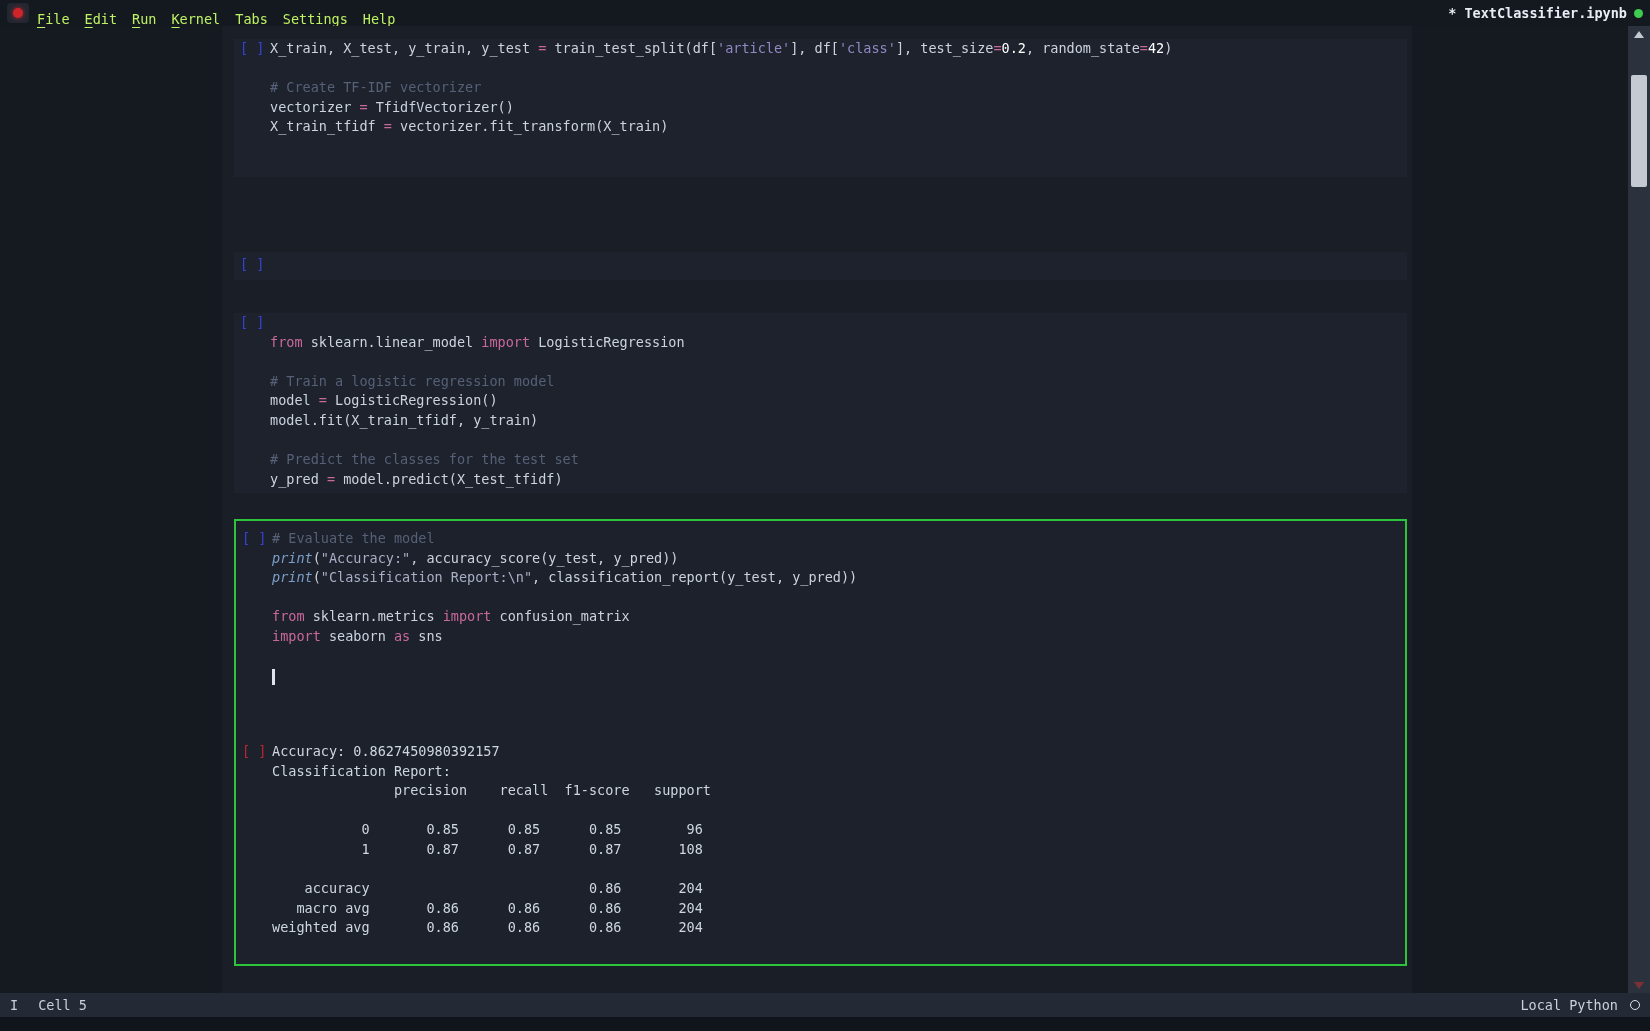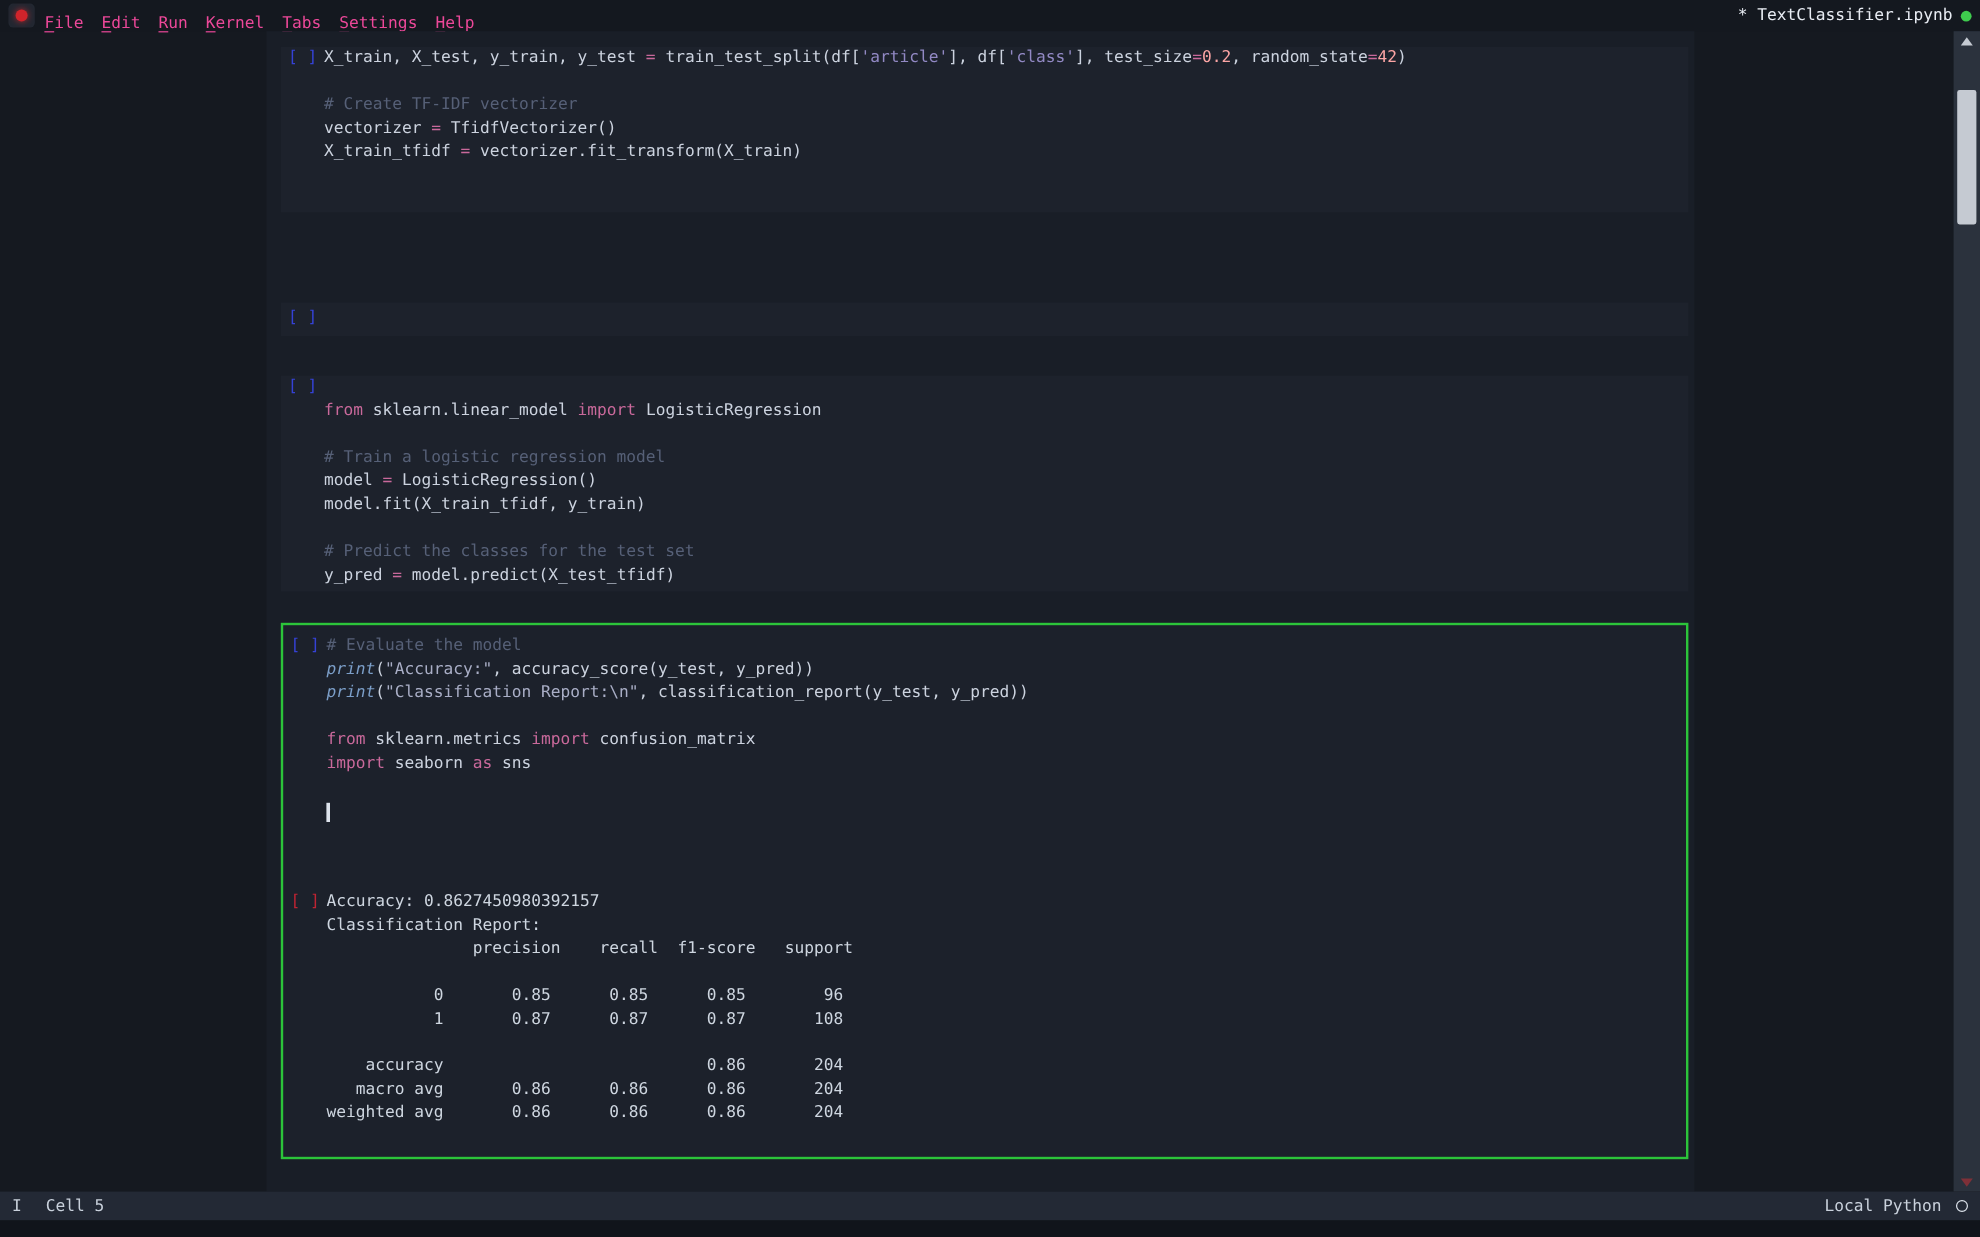--- a/index.html
+++ b/index.html
@@ -8,38 +8,38 @@
     position:relative; width:1650px; height:1031px; overflow:hidden;
     background:#151920; color:#ccd3df;
     font-family:"DejaVu Sans Mono", monospace; font-size:13.5px;
   }
   
   .menubar { position:absolute; left:0; top:0; width:1650px; height:26px; background:#14181f; }
   .app-btn { position:absolute; left:7px; top:3px; width:22px; height:20px; background:#222731;
              border-radius:4px; display:flex; align-items:center; justify-content:center; }
   .red-dot { width:10px; height:10px; border-radius:50%; background:#d0242b; box-shadow:0 0 5px rgba(220,40,45,.8); }
   .menus { position:absolute; left:37px; top:0; height:26px; display:flex; align-items:center; gap:15px; }
-  .menu-item { display:inline-block; color:#ec4899;margin-top:12px; }
+  .menu-item { display:inline-block; color:#bef264;margin-top:12px; }
   .menu-item::first-letter { text-decoration:underline; text-underline-offset:3px; }
-  .title-area { position:absolute; right:7px; top:0; height:26px; display:flex; align-items:center; gap:7px; }
+  .title-area { position:absolute; right:7px; top:0; height:26px; display:flex; align-items:center; gap:7px;font-weight:bold; }
   .doc-title { color:#e8ecf3; }
   .kernel-dot { width:9px; height:9px; border-radius:50%; background:#3fcc4e; }
   
   .page { position:absolute; left:222px; top:26px; width:1190px; height:967px; background:#191e27; }
   .cell { position:absolute; left:12px; width:1173px; background:#1d222c; }
   .cell.selected { background:#1c212b; border:2px solid #2cc43a; }
   .prompt { position:absolute; left:6px; white-space:pre; line-height:19.6px; }
   .prompt.blue { color:#3542d6; }
   .prompt.red  { color:#bf2433; }
   .code { position:absolute; }
   .code-line { height:19.6px; line-height:19.6px; white-space:pre; }
   .tok-cmt  { color:#566077; }
   .tok-kw   { color:#c9699b; }
   .tok-pl   { color:#ccd3df;margin-top:44px; }
-  .tok-num  { color:#fca5a5; }
+  .tok-num  { color:#ffffff; }
   .tok-str  { color:#9289c4; }
   .tok-dstr { color:#a9aec6; }
   .tok-fn   { color:#7c9fc9; font-style:italic; }
   .output { position:absolute; white-space:pre; line-height:19.6px; color:#ced6e0;
             font-family:inherit; font-size:inherit; }
   .cursor { position:absolute; left:36px; width:3px; height:16px; background:#dde3ec; }
   
   .scrollbar { position:absolute; right:0; top:26px; width:22px; height:967px; background:#2b323d; }
   .sb-up { position:absolute; top:5px; left:50%; transform:translateX(-50%); width:0; height:0;
            border-left:5px solid transparent; border-right:5px solid transparent; border-bottom:7px solid #c5cad2; }

